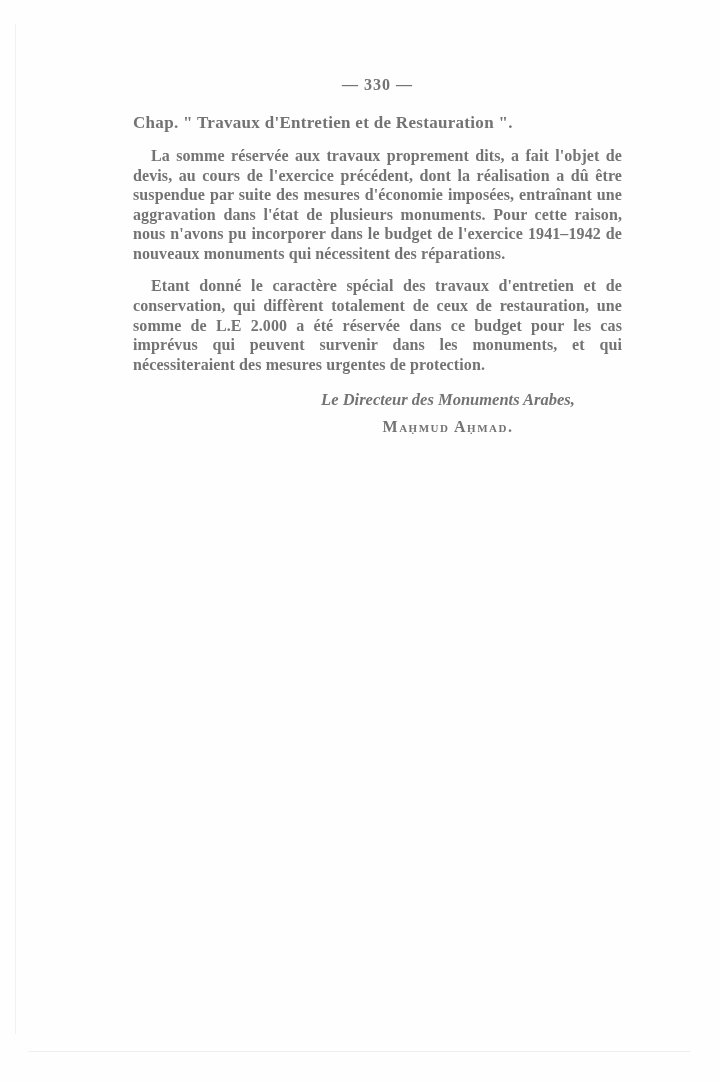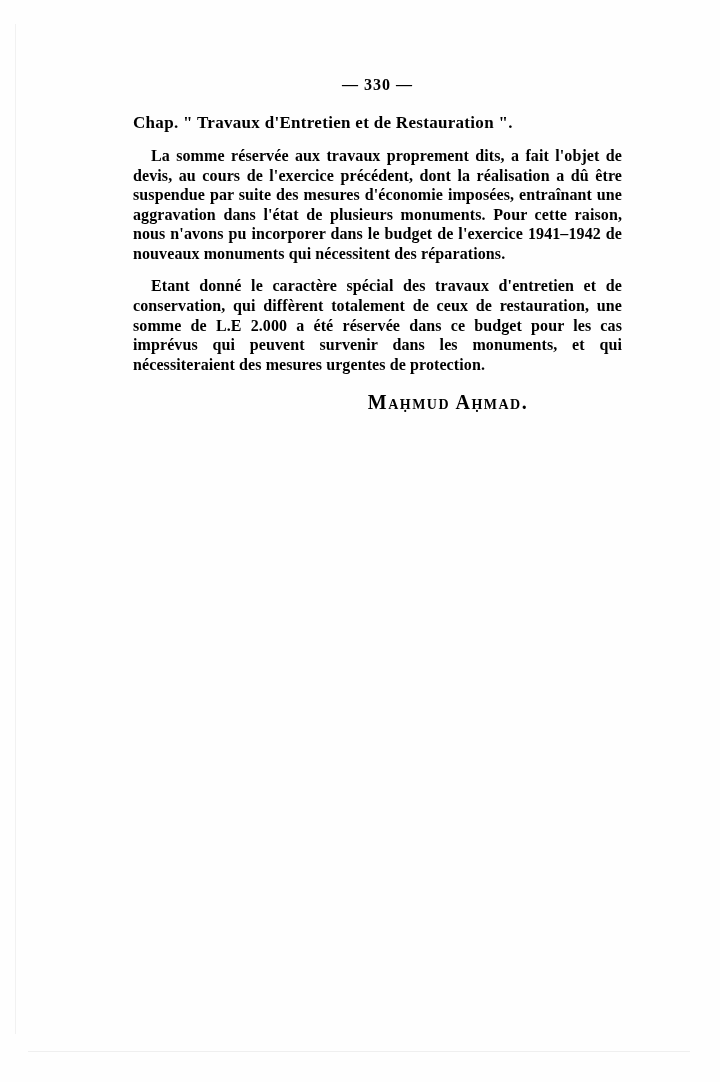--- a/index.html
+++ b/index.html
@@ -7,21 +7,21 @@
     padding: 0;
     background: #ffffff;
   }
   .page {
     position: relative;
     width: 720px;
     height: 1082px;
     background: #fefefe;
     overflow: hidden;
     font-family: "Liberation Serif", "DejaVu Serif", serif;
-    color: #000000;
+    color: #737373;
   }
   
   .scan-edge-left {
     position: absolute;
     left: 15px;
     top: 24px;
     width: 1px;
     height: 1010px;
     background: rgba(0,0,0,0.05);
   }
@@ -68,21 +68,21 @@
     text-align: center;
   }
   .sig-title {
     font-style: italic;
     font-weight: bold;
     font-size: 16.5px;
     line-height: 1.22;
   }
   .sig-name {
     margin-top: 7px;
-    font-size: 20px;
+    font-size: 16px;
     font-weight: bold;
     font-variant: small-caps;
     letter-spacing: 1.5px;
     line-height: 1.22;
   }
 </style>
 </head>
 <body>
 
 <div class="page">
@@ -96,17 +96,18 @@
 
     <div class="chapter-heading">Chap. " Travaux d'Entretien et de Restauration ".</div>
 
 
     <p class="body-para">La somme réservée aux travaux proprement dits, a fait l'objet de devis, au cours de l'exercice précédent, dont la réalisation a dû être suspendue par suite des mesures d'économie imposées, entraînant une aggravation dans l'état de plusieurs monuments. Pour cette raison, nous n'avons pu incorporer dans le budget de l'exercice 1941–1942 de nouveaux monuments qui nécessitent des réparations.</p>
 
     <p class="body-para">Etant donné le caractère spécial des travaux d'entretien et de conservation, qui diffèrent totalement de ceux de restauration, une somme de L.E 2.000 a été réservée dans ce budget pour les cas imprévus qui peuvent survenir dans les monuments, et qui nécessiteraient des mesures urgentes de protection.</p>
 
 
     <div class="signature">
+      <div class="sig-title">Le Directeur des Monuments Arabes,</div>
       <div class="sig-name">Maḥmud Aḥmad.</div>
     </div>
 
   </div>
 </div>
 
 </body></html>

